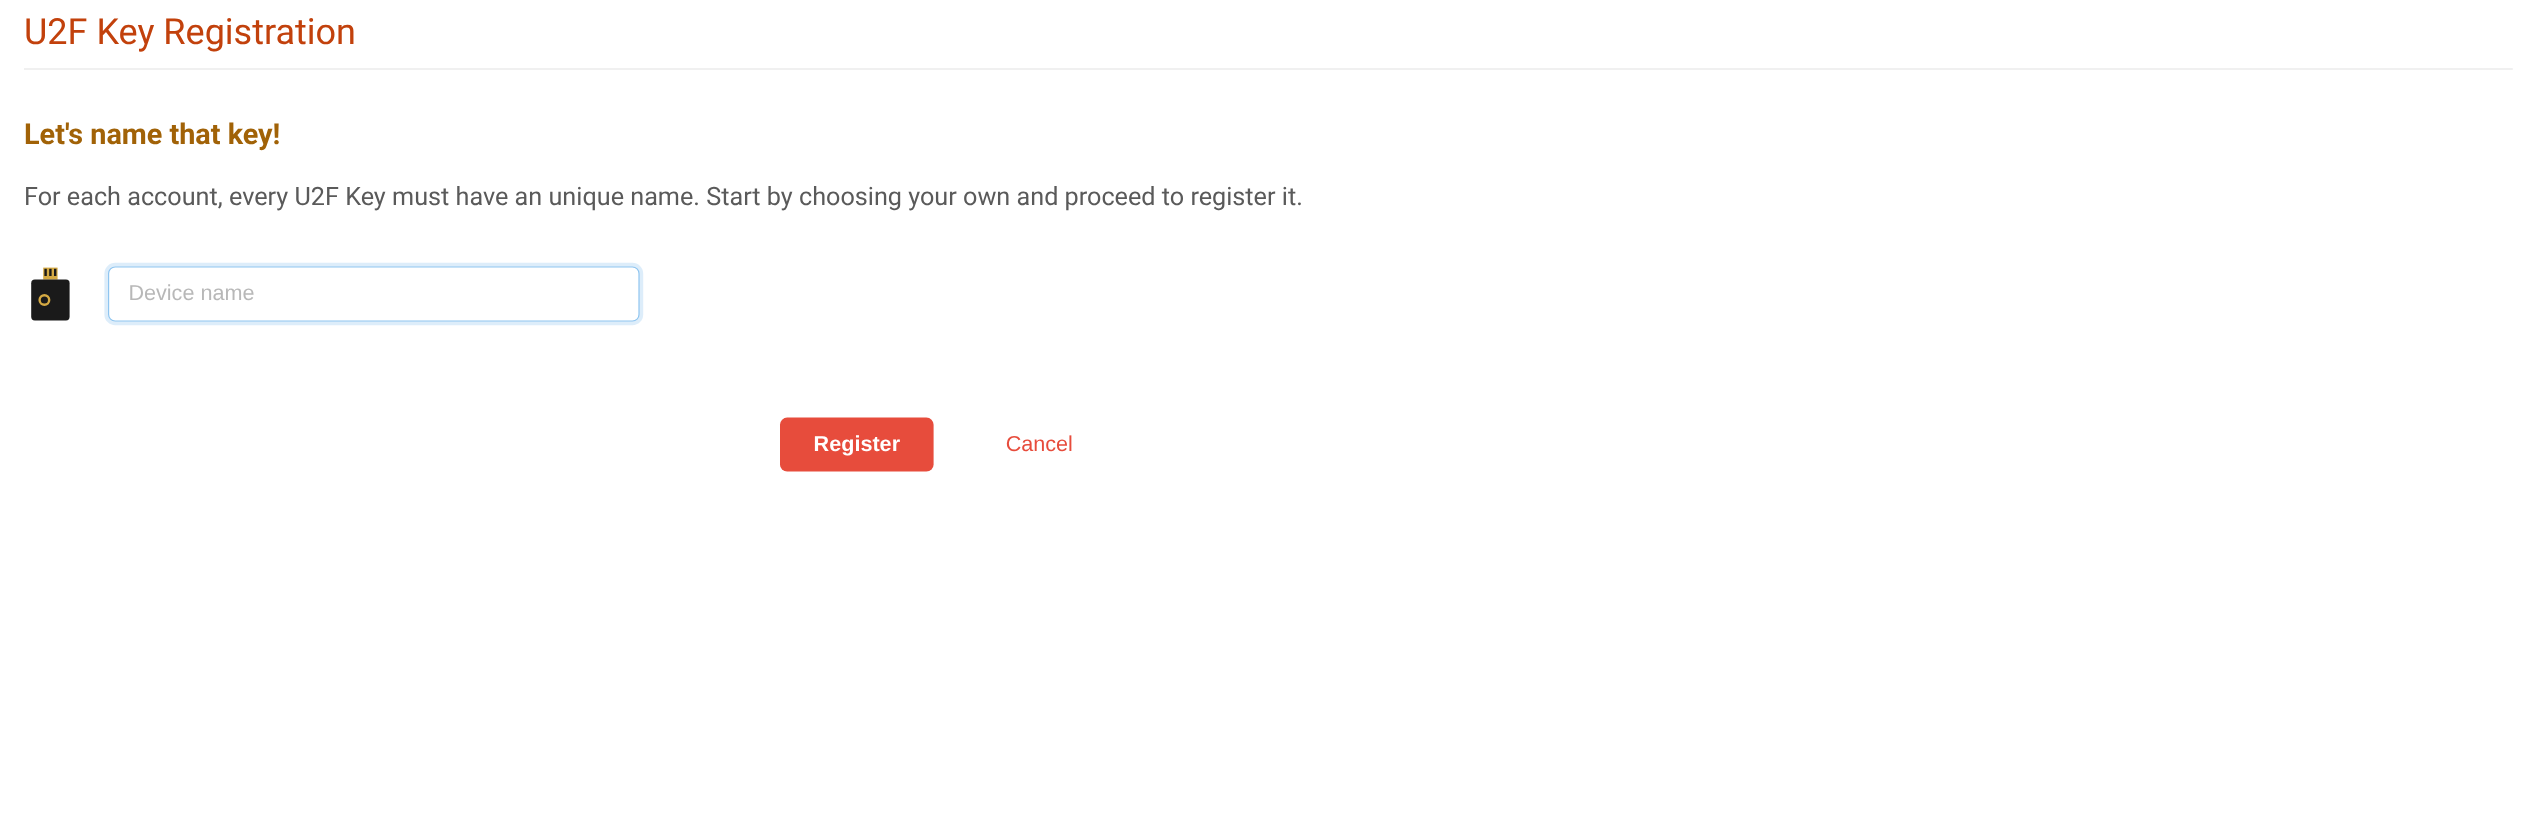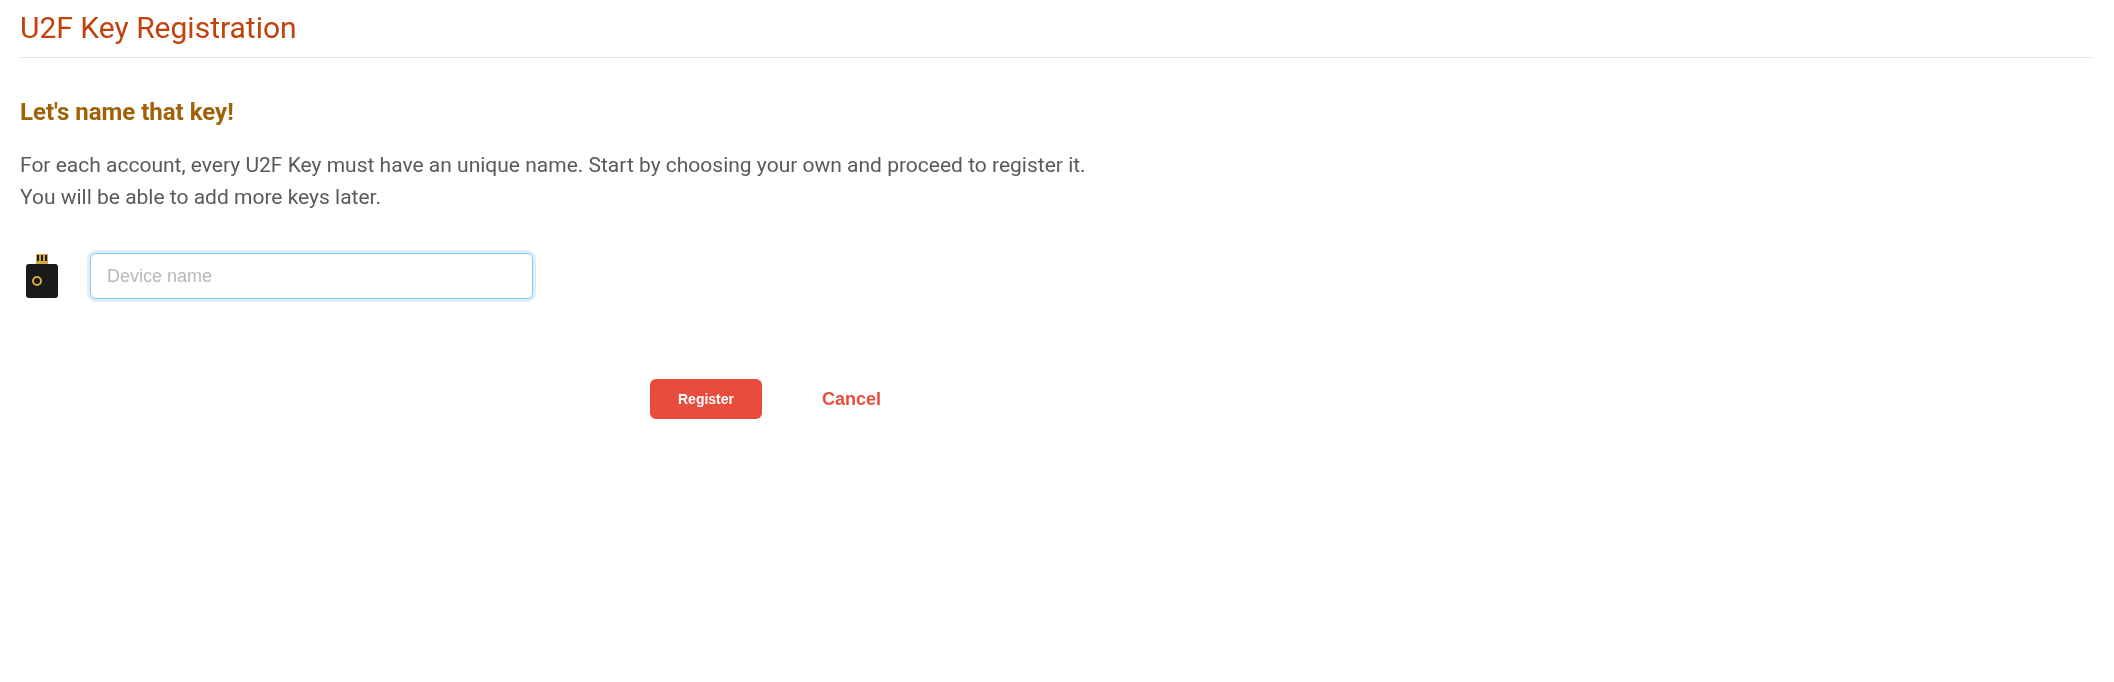--- a/index.html
+++ b/index.html
@@ -115,46 +115,45 @@
     .button-row {
       display: flex;
       align-items: center;
       gap: 60px;
       justify-content: flex-start;
       padding-left: 630px;
     }
     .btn-register {
       background: #e74c3c;
       color: #fff;
-      font-size: 14px;
+      font-size: 18px;
       font-weight: 700;
       border: none;
       border-radius: 6px;
       padding: 12px 28px;
       cursor: pointer;
     }
     .btn-cancel {
       background: transparent;
       color: #e74c3c;
       font-size: 18px;
-      font-weight: 700;
+      font-weight: 400;
       border: none;
       cursor: pointer;
     }
   </style>
 </head>
 <body>
 
 <div class="container">
   <h1 class="page-title">U2F Key Registration</h1>
   <hr class="divider">
   <h2 class="subtitle">Let's name that key!</h2>
   <p class="description">
     <span class="line">For each account, every U2F Key must have an unique name. Start by choosing your own and proceed to register it.</span>
-    <span class="line">You will be able to add more keys later.</span>
   </p>
   <div class="form-row">
     <div class="key-icon">
       <div class="connector">
           <div class="connector-line"></div>
         </div>
       <div class="body">
           <div class="circle"></div>
         </div>
     </div>

